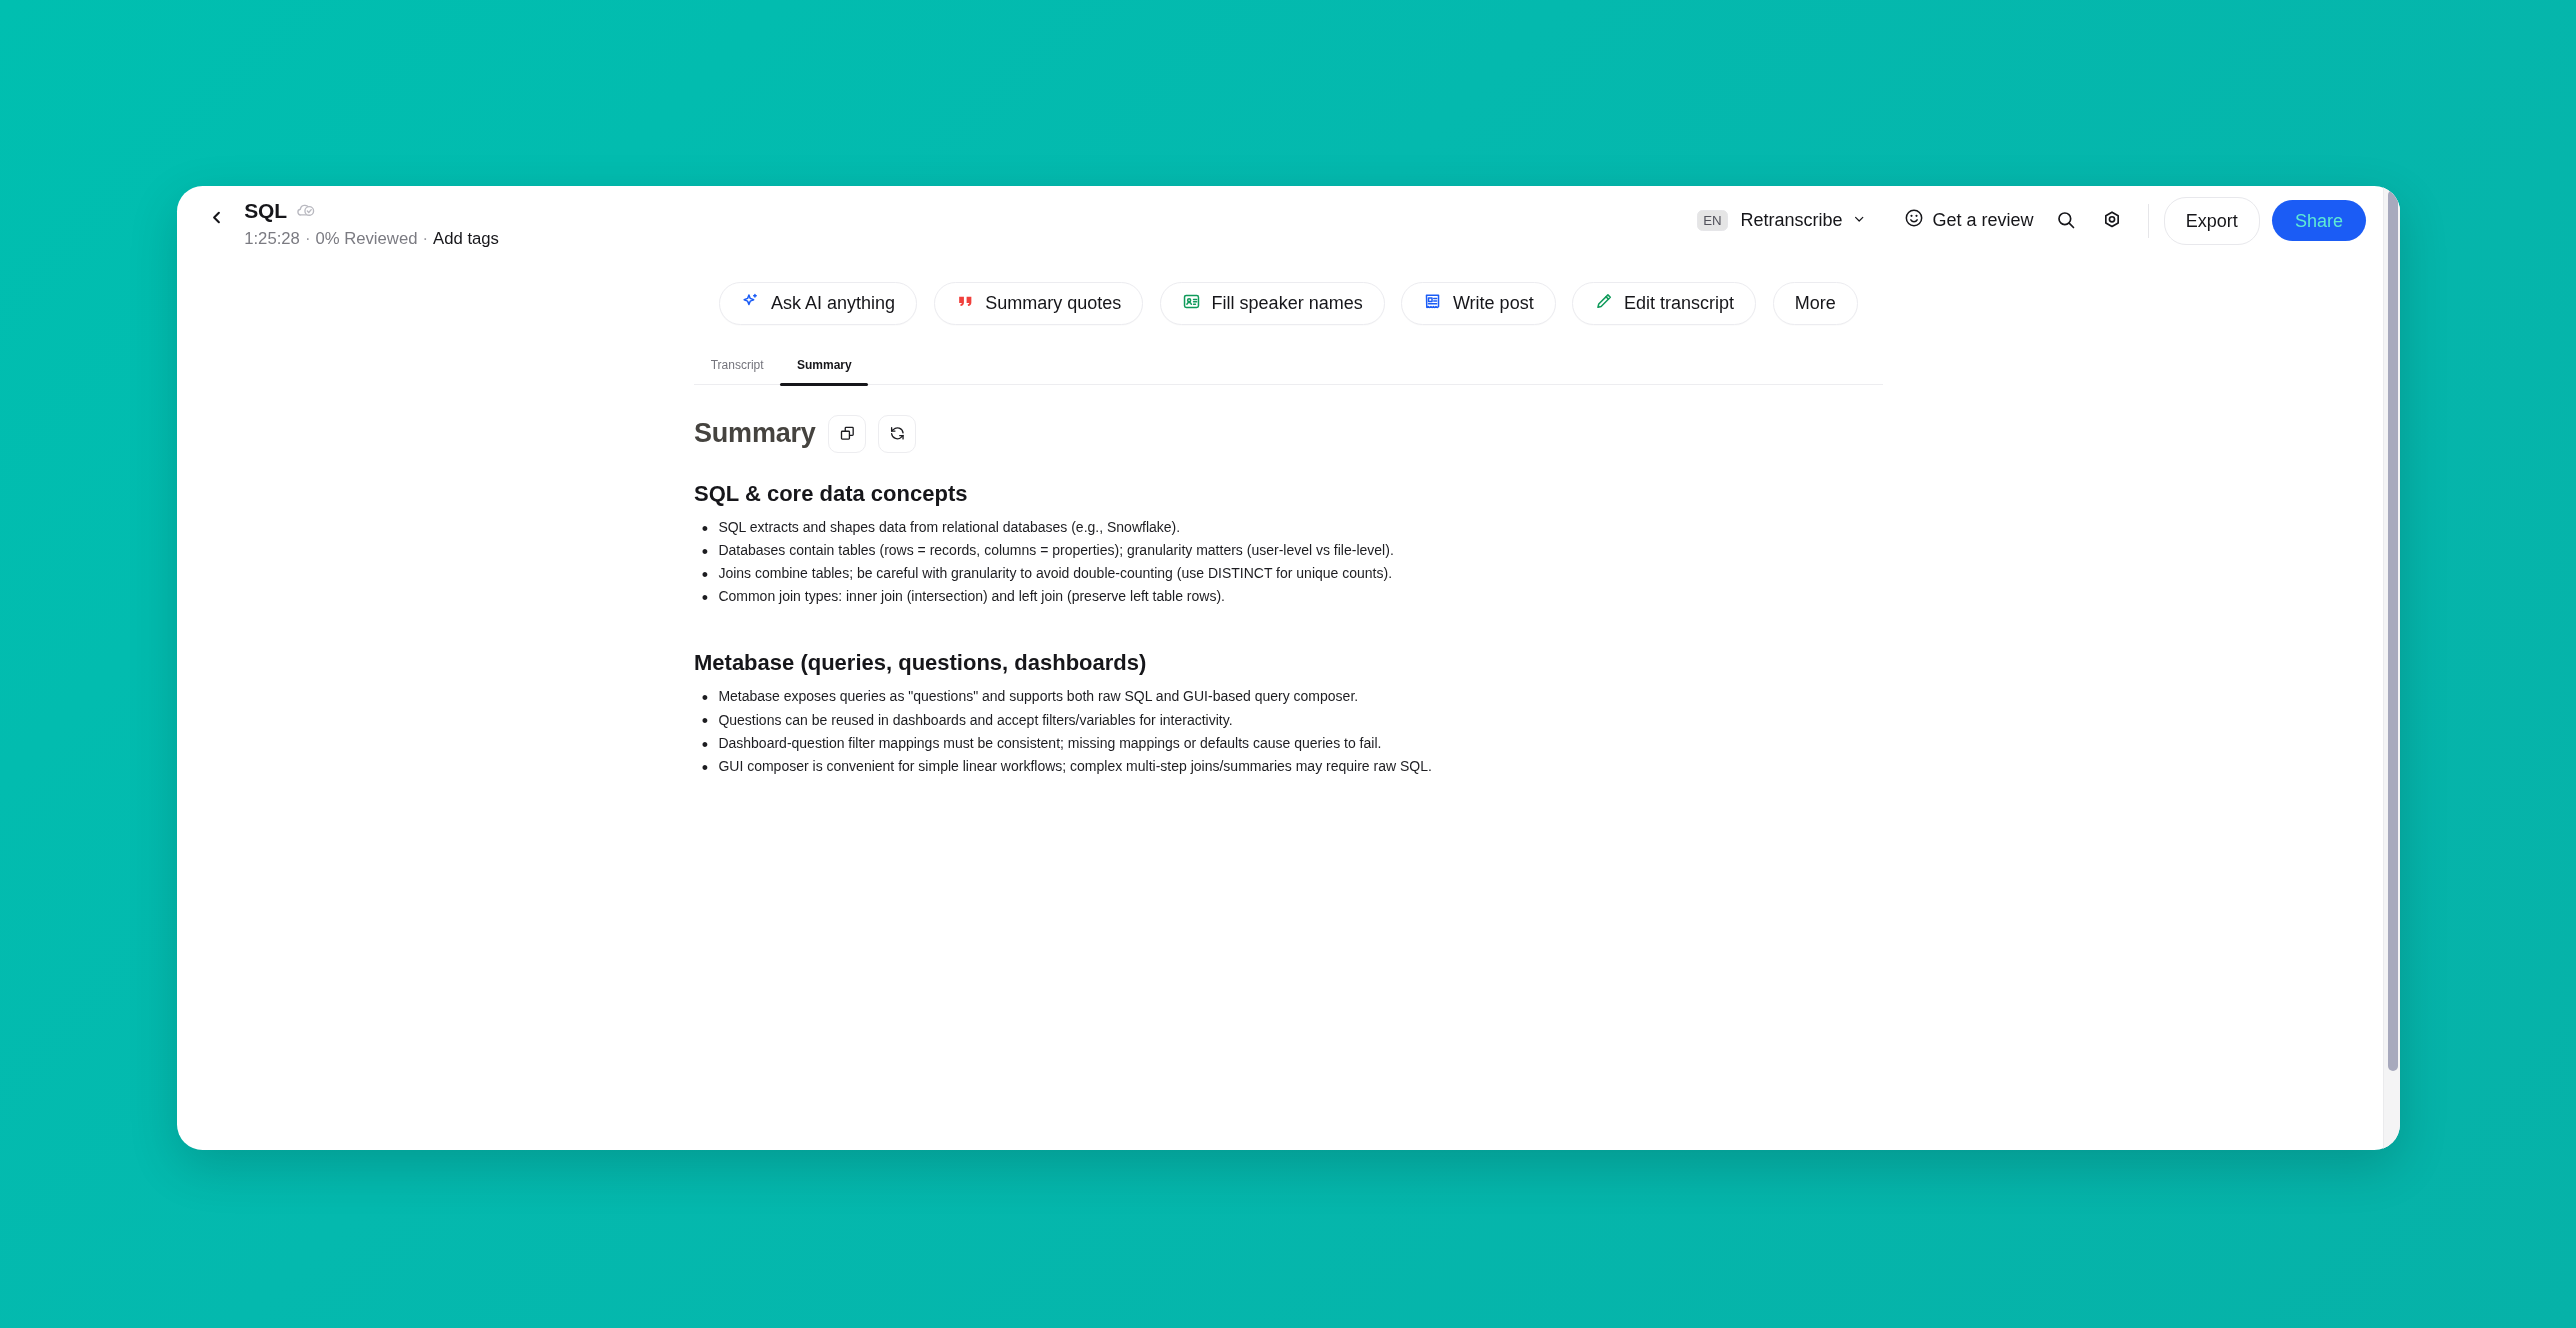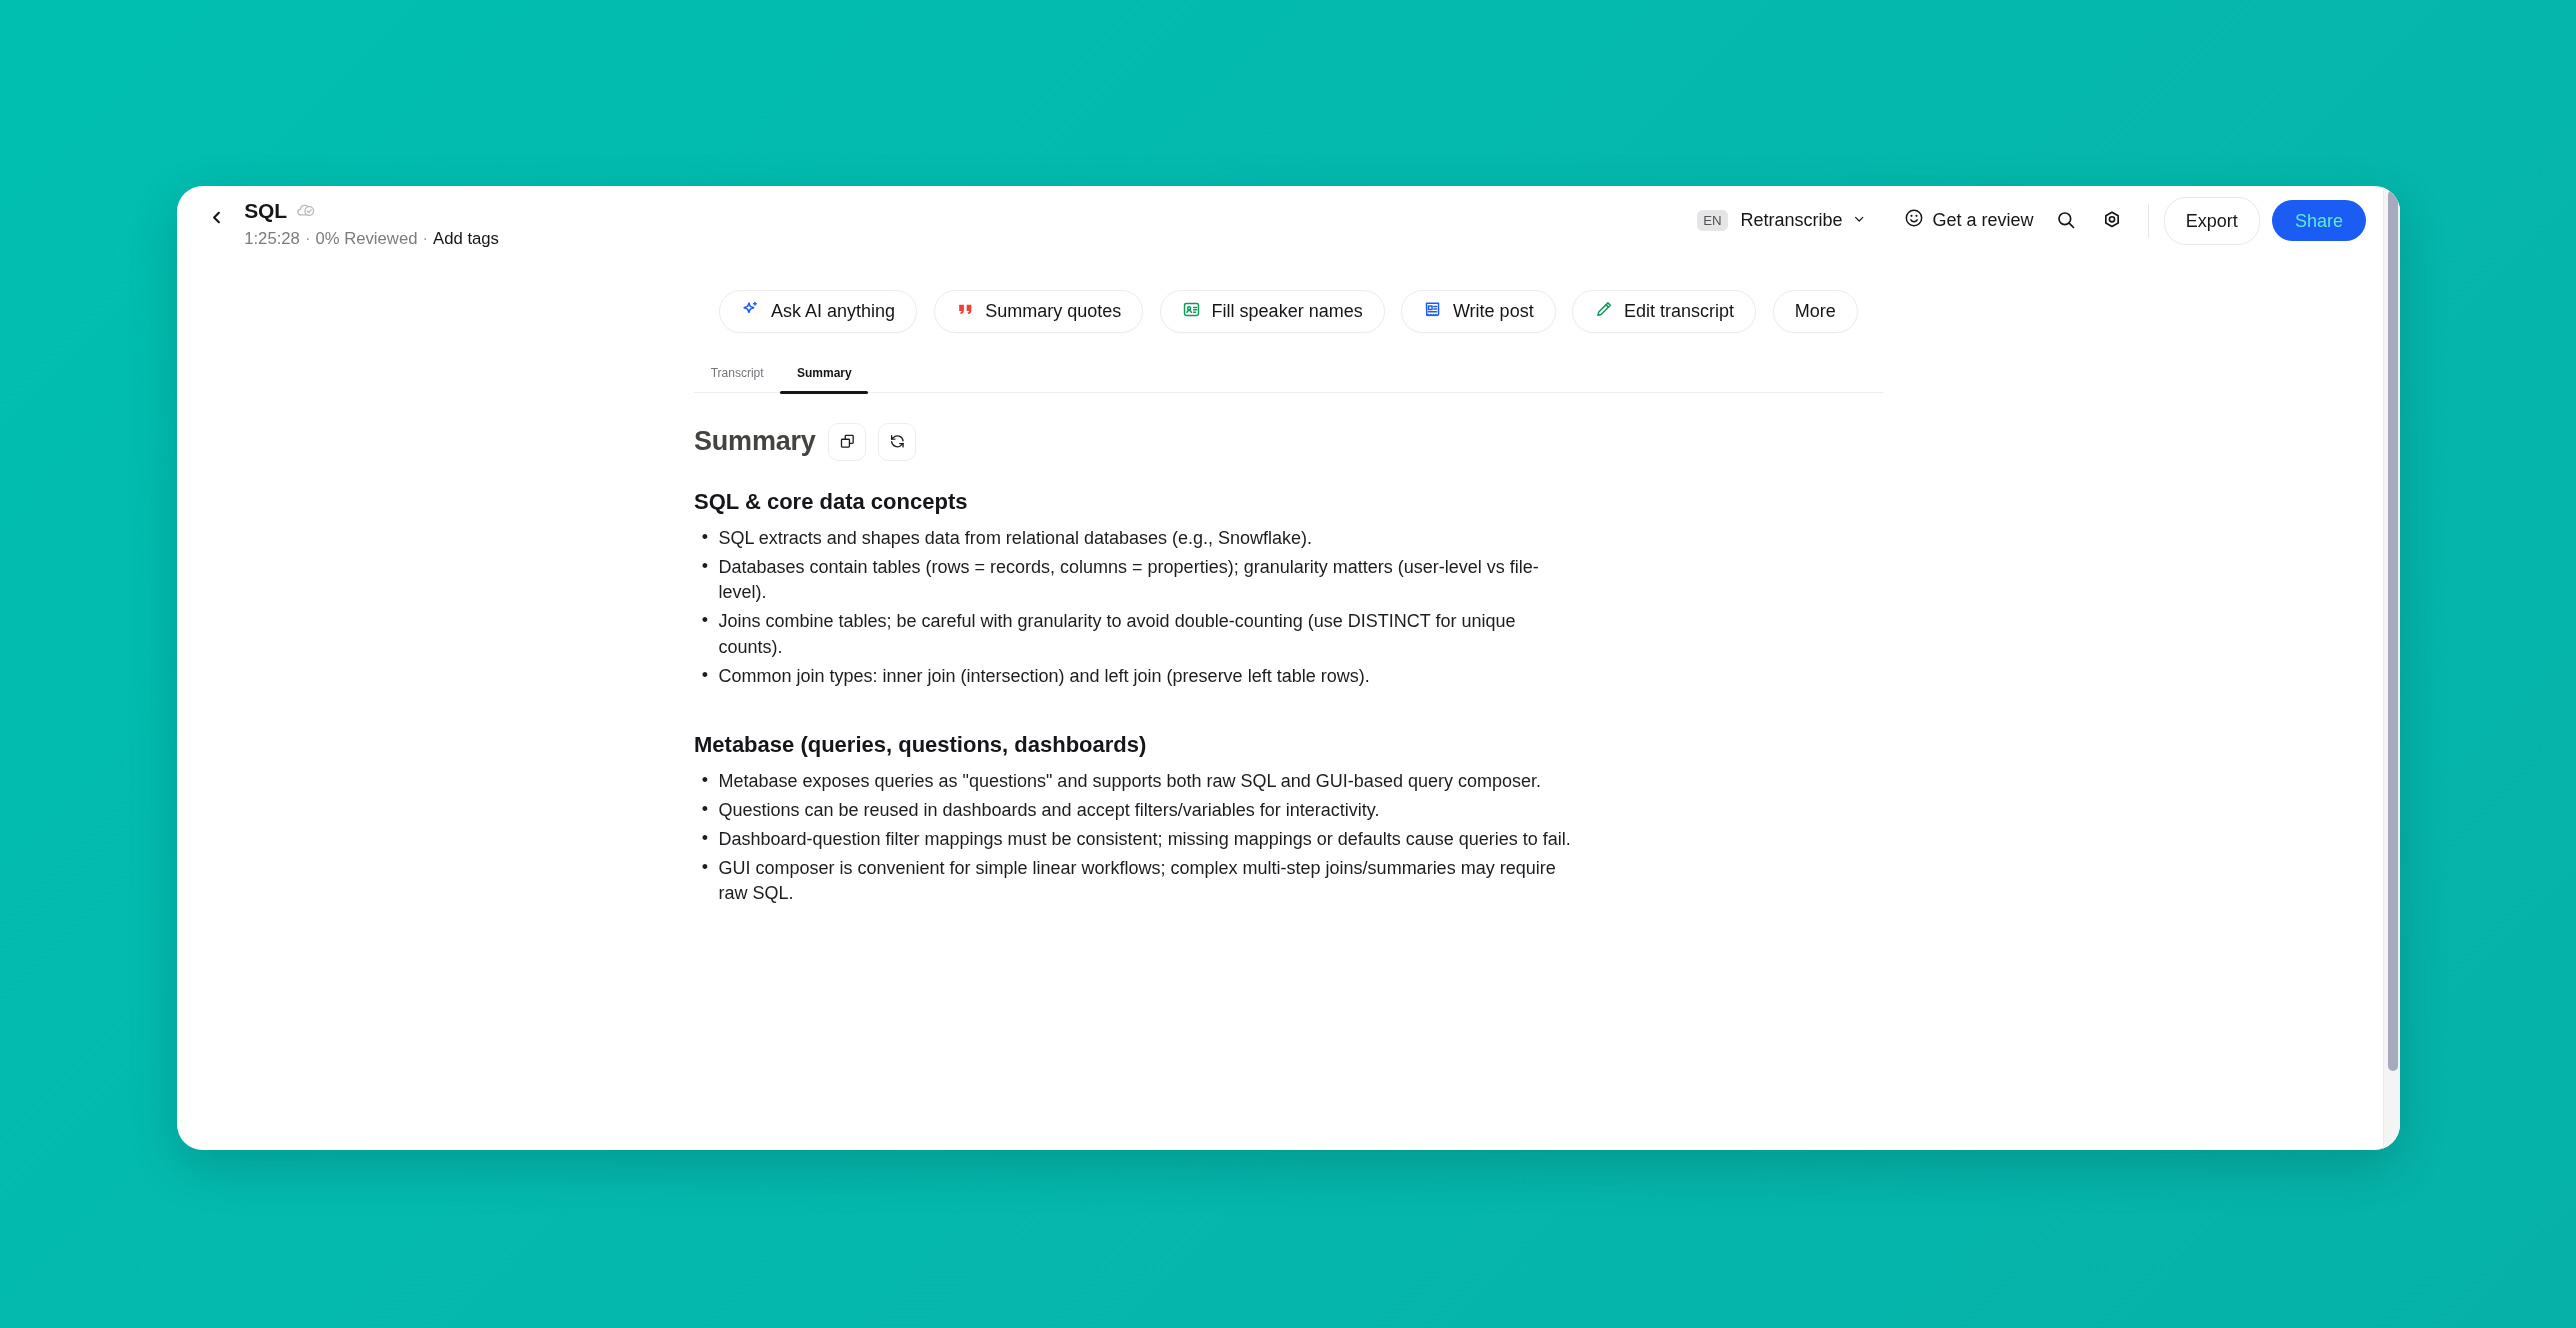--- a/index.html
+++ b/index.html
@@ -188,21 +188,20 @@
     background: #ffffff;
     border: 1.1px solid #ececf0;
     border-radius: 22px;
     padding: 9.4px 21px;
     font-size: 18px;
     color: #16161a;
     cursor: pointer;
     white-space: nowrap;
     box-shadow: 0 0.6px 1.1px rgba(0,0,0,0.03);
     line-height: 1;
-    margin-top: 8px;
   }
 
   
   .tabs-wrap {
     margin: 0 auto;
     margin-top: 33px;
     width: 1189px;
     border-bottom: 1.1px solid #ededf0;
     display: flex;
     gap: 0px;
@@ -275,21 +274,21 @@
   }
 
   ul.bullets {
     list-style: none;
     padding: 0;
   }
 
   ul.bullets li {
     position: relative;
     padding-left: 24.4px;
-    font-size: 18px;
+    font-size: 14px;
     line-height: 1.42;
     color: #1d1d21;
     margin-bottom: 3.3px;
     max-width: 878px;
   }
 
   ul.bullets li::before {
     content: "\2022";
     position: absolute;
     left: 7.8px;

